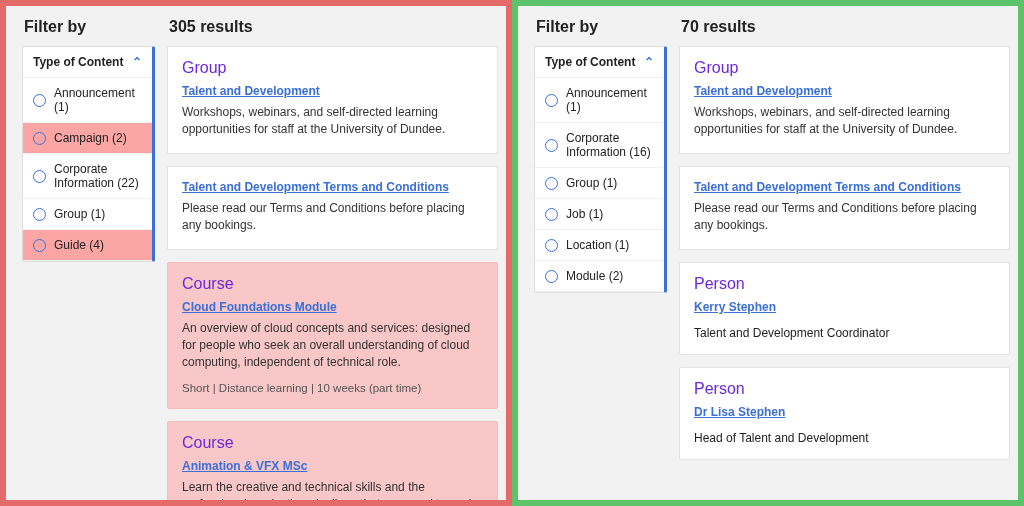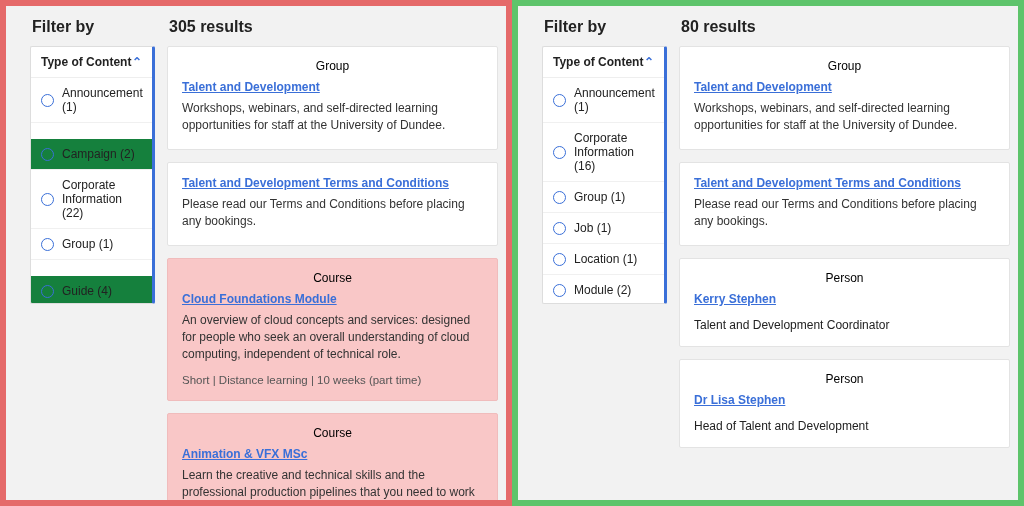--- a/index.html
+++ b/index.html
@@ -24,21 +24,21 @@
   .panel-inner {
     background: #f2f2f2;
     width: 100%;
     height: 100%;
     overflow: hidden;
     position: relative;
   }
   .columns { display: flex; height: 100%; }
   .sidebar {
     width: 155px;
-    padding: 8px 6px 0 24px;
+    padding: 8px 6px 0 16px;
     flex-shrink: 0;
   }
   .main {
     flex: 1;
     padding: 8px 8px 9px 6px;
     overflow: hidden;
   }
   h2.section-title {
     font-size: 16px;
     font-weight: 700;
@@ -65,40 +65,39 @@
   .facet-list { max-height: 225px; overflow: hidden; }
   .facet-item {
     display: flex;
     align-items: center;
     gap: 8px;
     padding: 8px 10px;
     font-size: 12px;
     border-bottom: 1px solid #f0f0f0;
     cursor: pointer;
   }
-  .facet-item.pink { background: #15803d; margin-top: 16px; }
+  .facet-item.pink { background: #fca5a5; }
   .radio {
     width: 13px; height: 13px;
     border: 1.5px solid #3a6fd8;
     border-radius: 50%;
     flex-shrink: 0;
   }
   .card {
     background: #fff;
     border: 1px solid #e3e3e3;
     border-radius: 2px;
     padding: 12px 14px 14px 14px;
     margin-bottom: 12px;
   }
   .card.pink { background: #f9c7c7; border-color: #f0bcbc; }
   .card .kicker {
-    font-size: 12px;
-    color: #000000;
+    font-size: 16px;
+    color: #6d28d9;
     margin-bottom: 6px;
-    text-align: center;
   }
   .card a.title {
     color: #3a6fd8;
     font-weight: 700;
     text-decoration: underline;
     font-size: 12px;
     display: inline-block;
     margin-bottom: 6px;
   }
   .card .desc {
@@ -197,21 +196,21 @@
                   <span>Location (1)</span>
                 </div>
                 <div class="facet-item">
                   <span class="radio"></span>
                   <span>Module (2)</span>
                 </div>
               </div>
           </div>
         </div>
         <div class="main">
-          <h2 class="section-title">80 results</h2>
+          <h2 class="section-title">70 results</h2>
           <div id="right-cards">
               <div class="card"><div class="kicker">Group</div><a class="title" href="#">Talent and Development</a><div class="desc">Workshops, webinars, and self-directed learning opportunities for staff at the University of Dundee.</div></div>
               <div class="card"><a class="title" href="#">Talent and Development Terms and Conditions</a><div class="desc">Please read our Terms and Conditions before placing any bookings.</div></div>
               <div class="card"><div class="kicker">Person</div><a class="title" href="#">Kerry Stephen</a><div class="bold">Talent and Development Coordinator</div></div>
               <div class="card"><div class="kicker">Person</div><a class="title" href="#">Dr Lisa Stephen</a><div class="bold">Head of Talent and Development</div></div>
             </div>
         </div>
       </div>
     </div>
   </div>

